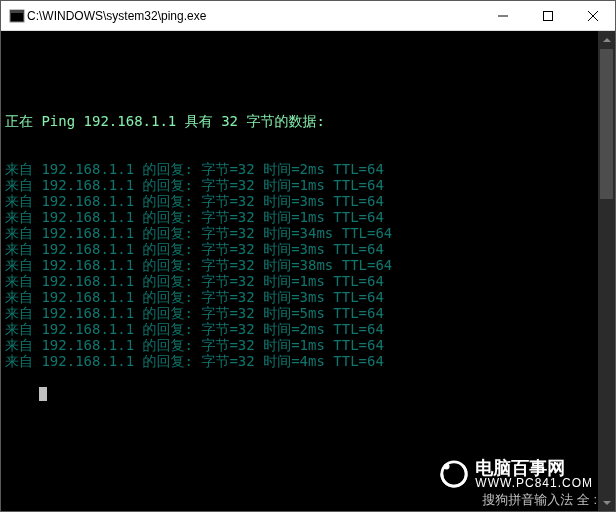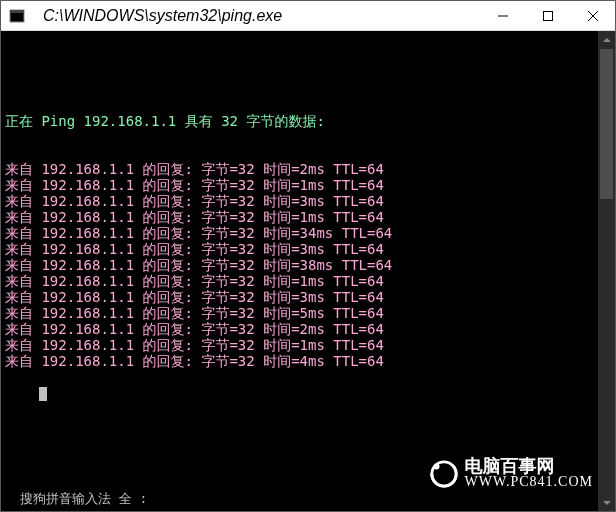--- a/index.html
+++ b/index.html
@@ -30,25 +30,24 @@
   .title-icon {
     width: 16px;
     height: 16px;
     margin-left: 8px;
     display: flex;
     align-items: center;
     justify-content: center;
   }
   .title-text {
     font-family: "Segoe UI", Tahoma, sans-serif;
-    font-size: 16px;
+    font-size: 12px;
     color: #000;
-    margin-left: 18px;
+    margin-left: 2px;
     flex: 1;
-    font-style: italic;
   }
   .win-controls {
     display: flex;
     height: 100%;
   }
   .win-btn {
     width: 45px;
     height: 100%;
     display: flex;
     align-items: center;
@@ -61,21 +60,21 @@
     background: #000;
     color: #c0c0c0;
     padding: 2px 4px;
     font-size: 14px;
     line-height: 16px;
     white-space: pre;
     position: relative;
     font-family: "SimSun","NSimSun","Consolas",monospace;
   }
   .console .header-line { color: #86efac; }
-  .console .reply-line { color: #f9a8d4; }
+  .console .reply-line { color: #0f766e; }
   .cursor {
     display: inline-block;
     width: 8px;
     height: 14px;
     background: #c0c0c0;
     vertical-align: bottom;
     margin-top: 2px;
   }
   .scrollbar {
     position: absolute;
@@ -102,29 +101,30 @@
     align-items: center;
     justify-content: center;
     background: #2b2b2b;
   }
   .scroll-btn.up { top: 0; }
   .scroll-btn.down { bottom: 0; }
   .scroll-btn svg { width: 8px; height: 8px; fill: #888; }
   .ime-bar {
     position: absolute;
     bottom: 1px;
-    left: 17px;
+    left: 9px;
     right: 18px;
     height: 20px;
     background: #000;
     color: #c0c0c0;
     font-size: 13px;
     padding-left: 2px;
     line-height: 20px;
-    font-family: Liberation Mono, monospace;
+    font-family: Liberation Sans, sans-serif;
+    text-align: right;
   }
   .watermark {
     position: absolute;
     bottom: 22px;
     right: 22px;
     display: flex;
     align-items: flex-end;
     gap: 6px;
     pointer-events: none;
   }
@@ -138,23 +138,23 @@
     line-height: 1;
   }
   .wm-text .cn {
     color: #fff;
     font-size: 18px;
     font-weight: bold;
     font-family: "Microsoft YaHei","SimHei",sans-serif;
   }
   .wm-text .url {
     color: #fff;
-    font-size: 14px;
+    font-size: 12px;
     letter-spacing: 1px;
-    font-family: Liberation Serif, serif;
+    font-family: Liberation Sans, sans-serif;
   }
 </style>
 </head>
 <body>
 
 <div class="window">
 
   <div class="titlebar">
     <span class="title-icon">
       <svg viewBox="0 0 16 16">

